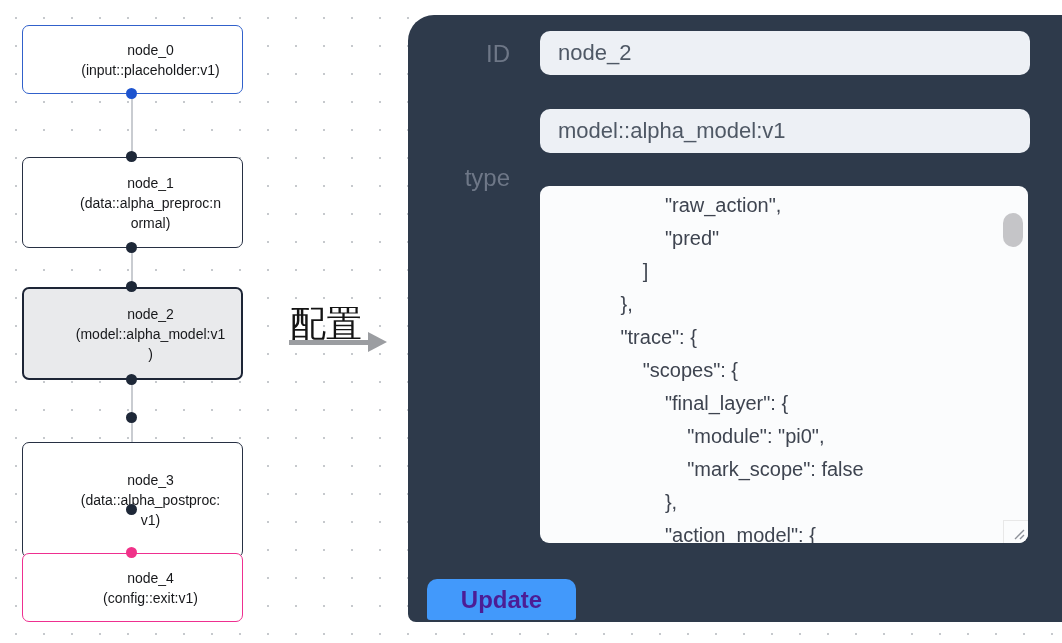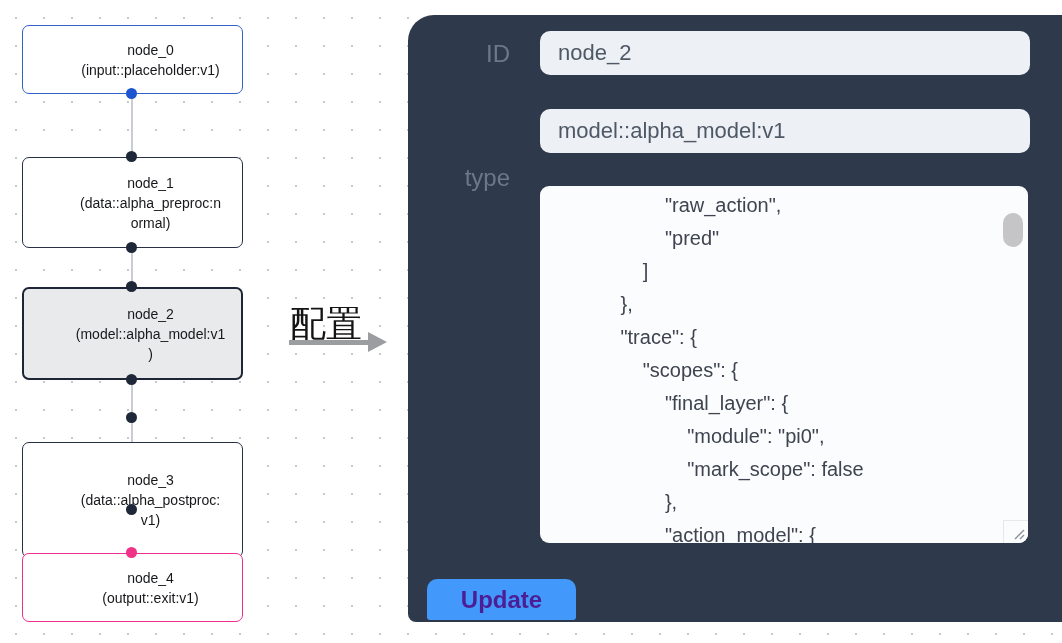--- a/index.html
+++ b/index.html
@@ -95,21 +95,21 @@
 (model::alpha_model:v1
 )</div>
   </div>
   <div class="node n3">
     <div class="nlabel">node_3
 (data::alpha_postproc:
 v1)</div>
   </div>
   <div class="node n4">
     <div class="nlabel">node_4
-(output::exit:v1)</div>
+(config::exit:v1)</div>
   </div>
 
   <span class="port blue p0"></span>
   <span class="port p1"></span>
   <span class="port p2"></span>
   <span class="port p3"></span>
   <span class="port p4"></span>
   <span class="port p5"></span>
   <span class="port p6"></span>
   <span class="port pink p7"></span>

